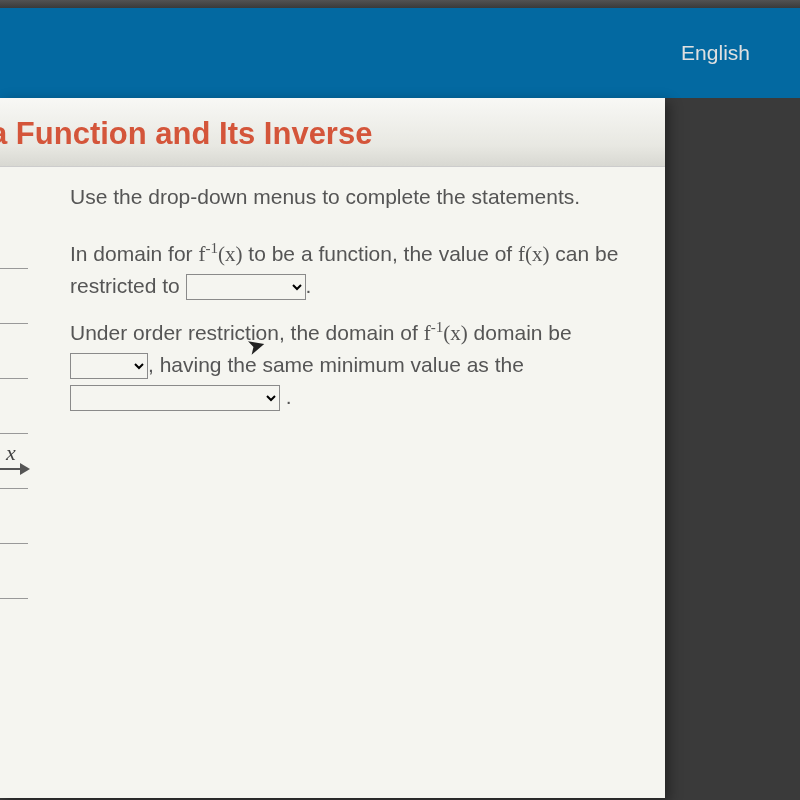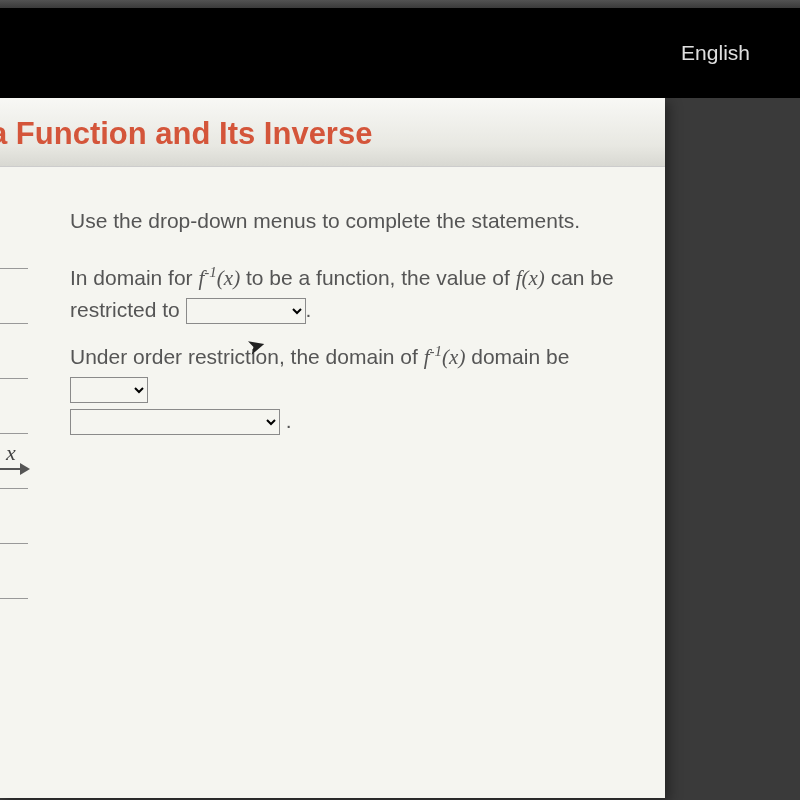--- a/index.html
+++ b/index.html
@@ -9,21 +9,21 @@
       background: #3a3a3a;
       width: 800px;
       height: 800px;
       overflow: hidden;
     }
     .dark-bar {
       background: linear-gradient(to bottom, #525252, #3a3a3a);
       height: 8px;
     }
     .top-bar {
-      background: #000000;
+      background: #0369a1;
       height: 90px;
       display: flex;
       justify-content: flex-end;
       align-items: center;
       padding-right: 50px;
       color: #e0e0e0;
       font-size: 21px;
     }
     .content-panel {
       background: #f5f5f0;
@@ -37,34 +37,33 @@
       padding: 18px 0 14px 0;
       border-bottom: 1px solid #ccc;
     }
     .title {
       color: #d4553a;
       font-size: 31px;
       font-weight: bold;
       margin-left: -10px;
     }
     .body-area {
-      padding: 38px 30px 30px 70px;
+      padding: 14px 30px 30px 70px;
       color: #555;
       font-size: 21px;
       line-height: 1.5;
       position: relative;
     }
     .instruction {
       margin-bottom: 24px;
     }
     .para {
       margin-bottom: 14px;
     }
     .math-fn {
-      font-style: italic;
       font-family: 'Times New Roman', serif;
     }
     .sup {
       font-size: 0.72em;
       vertical-align: super;
     }
     select.blank {
       background: #f5f5f0;
       border: 1px solid #8a8a8a;
       height: 26px;
@@ -151,17 +150,17 @@
 
     <div class="para">
       <span>In domain for </span><span class="math-fn"><span>f</span><span class="sup">-1</span><span>(x)</span></span><span> to be a function, the value of </span><span class="math-fn">f(x)</span><span> can be restricted to </span>
       <select class="blank wide1"><option></option></select><span>.</span>
     </div>
 
     <div class="cursor">➤</div>
 
     <div class="para">
       <span>Under order restriction, the domain of </span><span class="math-fn"><span>f</span><span class="sup">-1</span><span>(x)</span></span><span> domain be </span><br>
-      <select class="blank narrow"><option></option></select><br>
+      <select class="blank narrow"><option></option></select><span>, having the same minimum value as the</span><br>
       <select class="blank wide2"><option></option></select><span> .</span>
     </div>
   </div>
 </div>
 
 </body></html>

